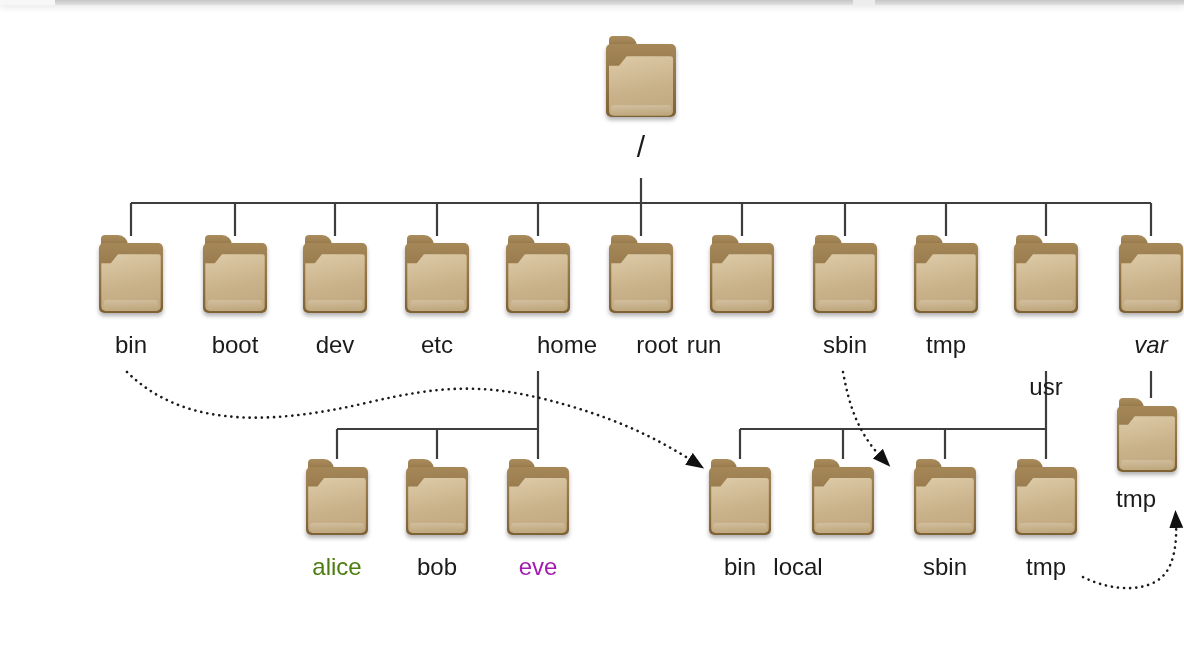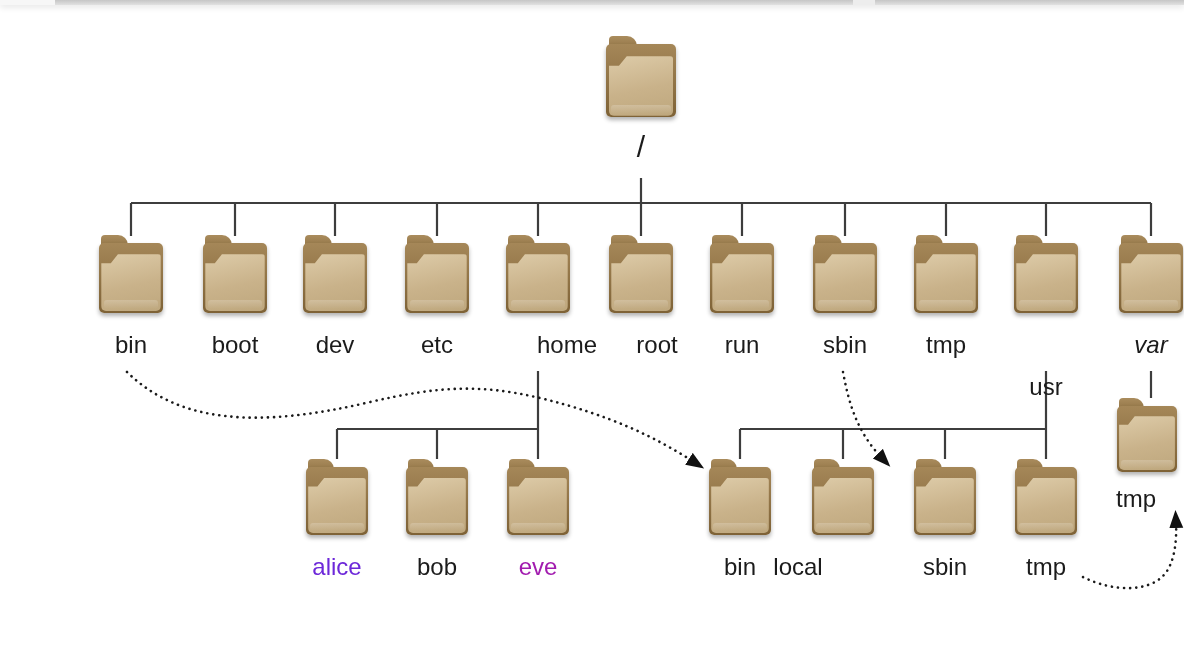--- a/index.html
+++ b/index.html
@@ -125,21 +125,21 @@
         </div>
       </div>
       <div class="node-label" style="left: 641px; top: 332px; font-size: 24px; color: rgb(27, 27, 27); margin-left: 16px;">root</div>
       <div class="node" style="left: 709px; top: 235px; width: 66px; height: 80px;">
         <div class="folder">
           <div class="f-tab"></div>
           <div class="f-back"></div>
           <div class="f-front"></div>
         </div>
       </div>
-      <div class="node-label" style="left: 742px; top: 332px; font-size: 24px; color: rgb(27, 27, 27);">run</div>
+      <div class="node-label" style="left: 704px; top: 332px; font-size: 24px; color: rgb(27, 27, 27);">run</div>
       <div class="node" style="left: 812px; top: 235px; width: 66px; height: 80px;">
         <div class="folder">
           <div class="f-tab"></div>
           <div class="f-back"></div>
           <div class="f-front"></div>
         </div>
       </div>
       <div class="node-label" style="left: 845px; top: 332px; font-size: 24px; color: rgb(27, 27, 27);">sbin</div>
       <div class="node" style="left: 913px; top: 235px; width: 66px; height: 80px;">
         <div class="folder">
@@ -165,21 +165,21 @@
         </div>
       </div>
       <div class="node-label" style="left: 1151px; top: 332px; font-size: 24px; color: rgb(27, 27, 27); font-style: italic;">var</div>
       <div class="node" style="left: 305px; top: 459px; width: 64px; height: 78px;">
         <div class="folder">
           <div class="f-tab"></div>
           <div class="f-back"></div>
           <div class="f-front"></div>
         </div>
       </div>
-      <div class="node-label" style="left: 337px; top: 554px; font-size: 24px; color: #6d28d9;">alice</div>
+      <div class="node-label" style="left: 337px; top: 554px; font-size: 24px; color: #4d7c0f;">alice</div>
       <div class="node" style="left: 405px; top: 459px; width: 64px; height: 78px;">
         <div class="folder">
           <div class="f-tab"></div>
           <div class="f-back"></div>
           <div class="f-front"></div>
         </div>
       </div>
       <div class="node-label" style="left: 437px; top: 554px; font-size: 24px; color: rgb(27, 27, 27);">bob</div>
       <div class="node" style="left: 506px; top: 459px; width: 64px; height: 78px;">
         <div class="folder">

